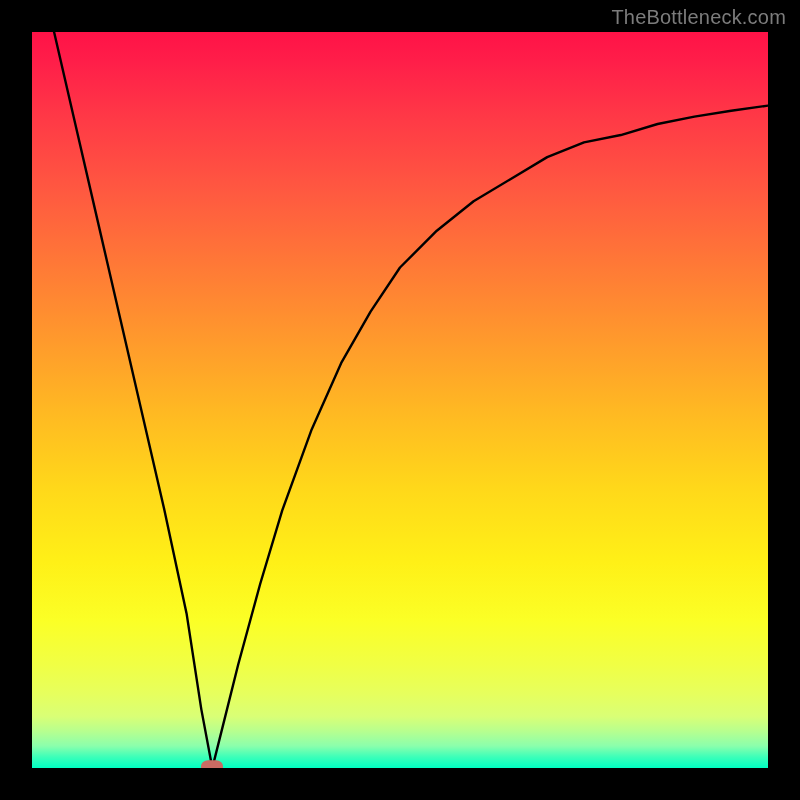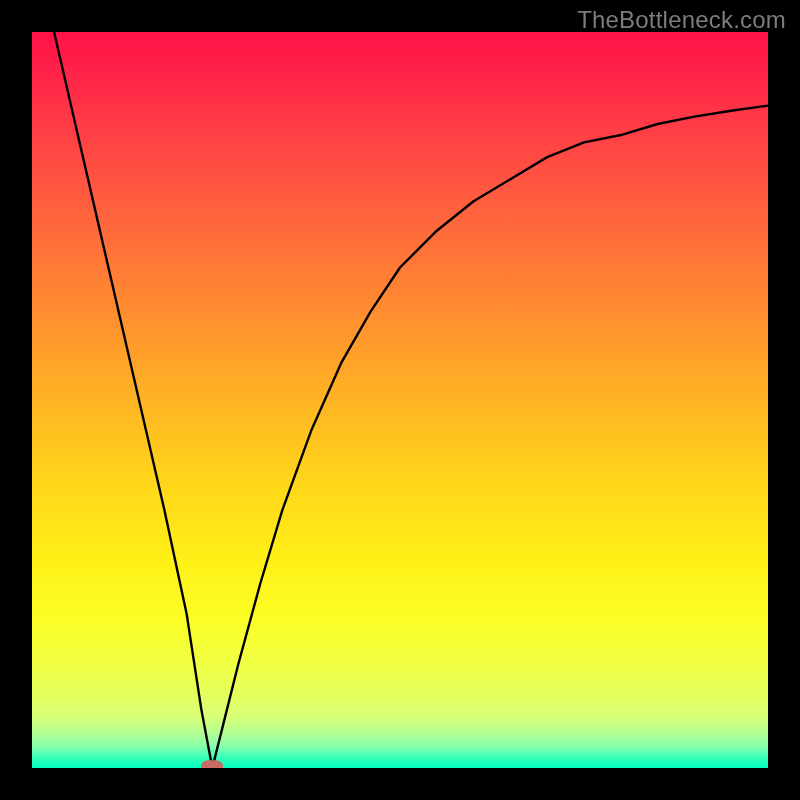--- a/index.html
+++ b/index.html
@@ -60,21 +60,21 @@
     width: 22px;
     height: 13px;
     border-radius: 7px / 6px;
     background: #c96b63;
     transform: translate(-50%, -50%);
   }
   .watermark {
     position: absolute;
     top: 6px;
     right: 14px;
-    font-size: 24px;
+    font-size: 20px;
     font-weight: 500;
     color: #7c7c7c;
     letter-spacing: 0.2px;
   }
 </style>
 </head>
 <body>
 
 <div class="frame">
 

